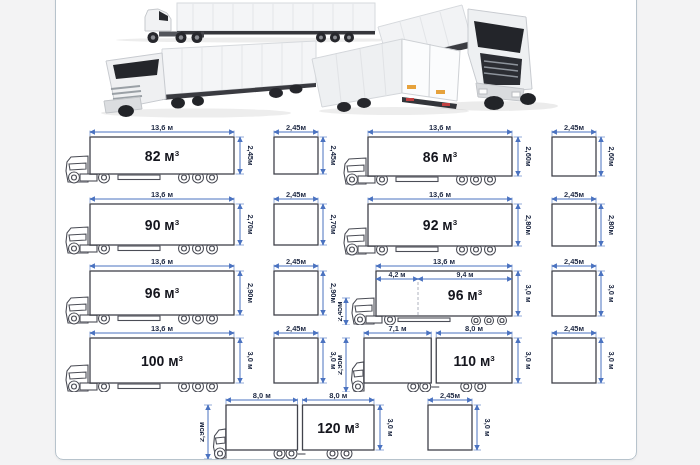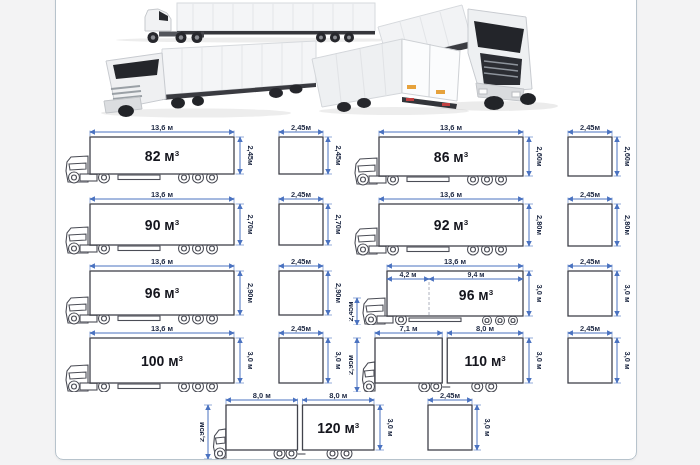--- a/index.html
+++ b/index.html
@@ -8,21 +8,21 @@
     background:#fff;border:1px solid #b7c3cc;border-radius:8px;
     box-shadow:0 1px 3px rgba(0,0,0,.05);}
   .inner{position:absolute;left:0;right:0;top:12px;bottom:0;}
   .photos{position:relative;height:120px;}
   .photo{position:absolute;}
   .p1{left:5px;top:0;}
   .p2{left:30px;top:38px;}
   .p3{left:320px;top:0;}
   .p4{left:252px;top:34px;}
   .rows{position:absolute;left:0;right:0;top:122px;}
-  .drow{display:flex;justify-content:space-between;align-items:flex-start;
+  .drow{display:flex;justify-content:flex-start;align-items:flex-start;
     padding:0 4px;height:67px;overflow:visible;}
   .drow.center{justify-content:center;gap:14px;}
   .dcell svg,.ccell svg{display:block;}
   
   .dim{stroke:#4a72c0;stroke-width:1;}
   .ext{stroke:#4a72c0;stroke-width:.6;}
   .dimtxt{fill:#1c2742;font-weight:bold;}
   .box{fill:#fff;stroke:#41434c;stroke-width:1.3;}
   .art{fill:#fff;stroke:#4b4d56;stroke-width:1.1;}
   .vol{fill:#15161e;font-weight:bold;font-size:14px;}

